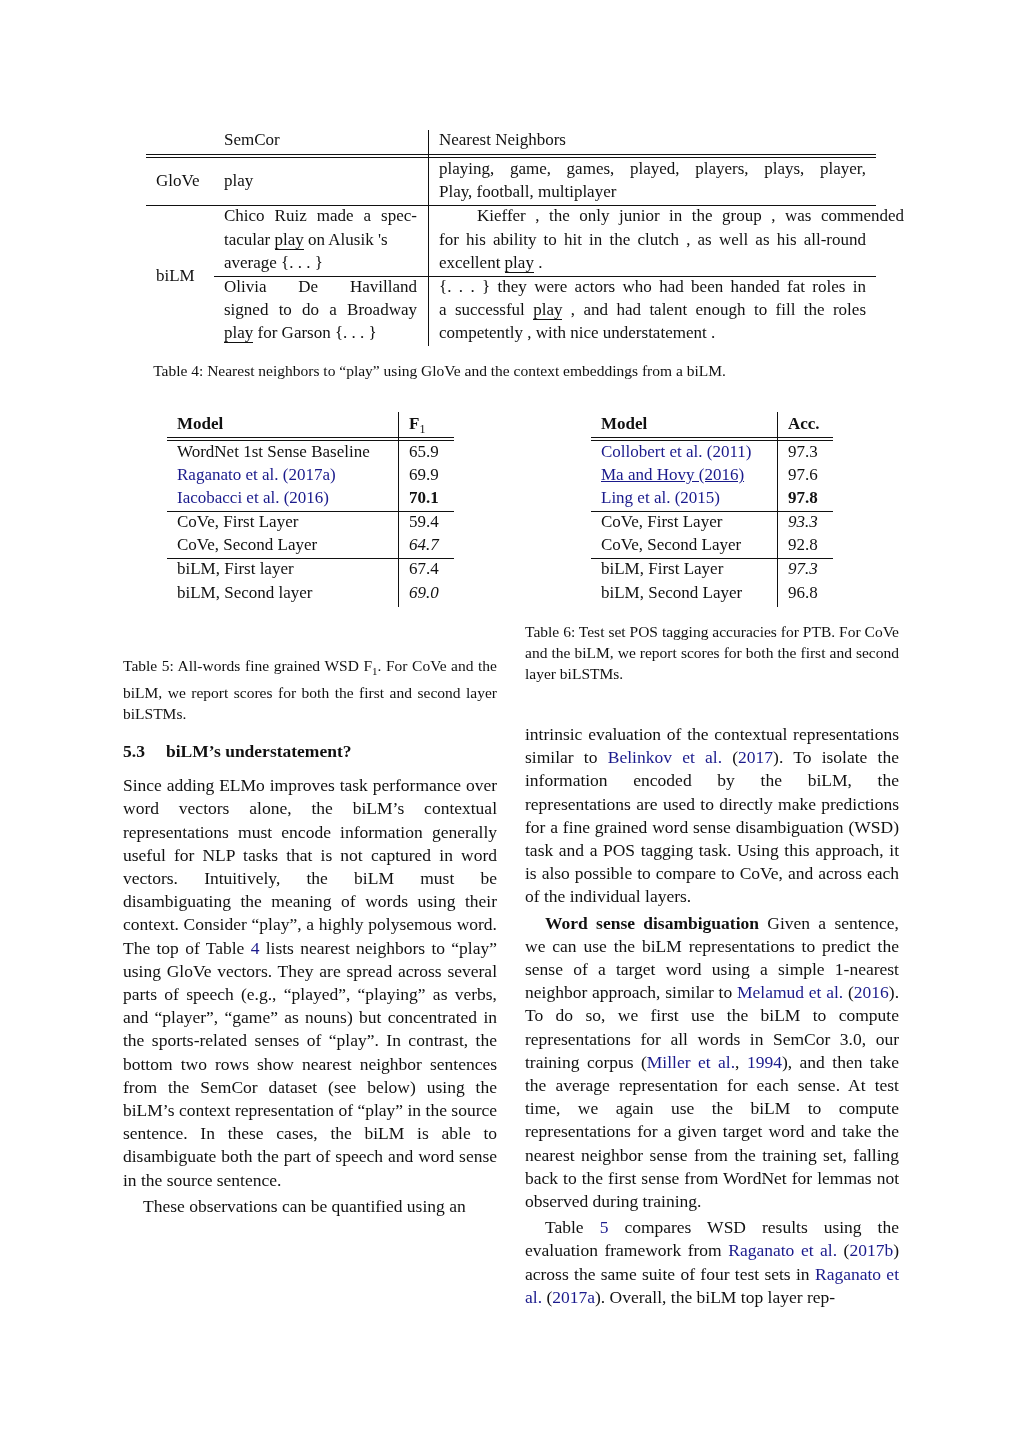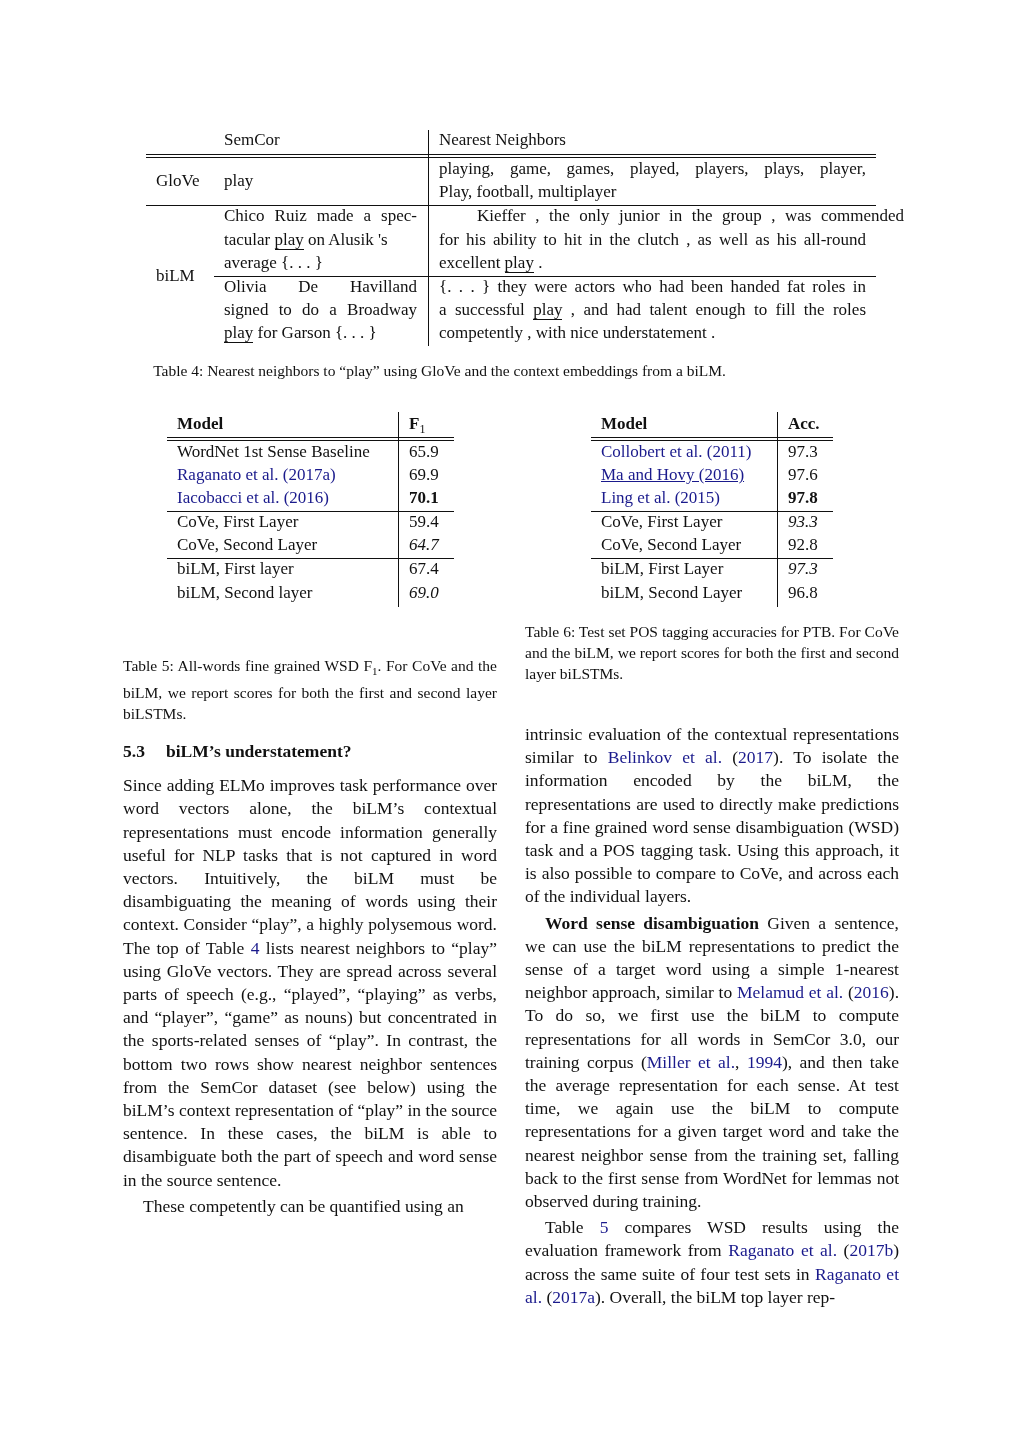--- a/index.html
+++ b/index.html
@@ -121,20 +121,20 @@
 <div class="abs caption" style="left:525px;top:621px;width:374px;">Table 6: Test set POS tagging accuracies for PTB. For CoVe and the biLM, we report scores for both the first and second layer biLSTMs.</div>
 
 <div class="abs body" style="left:123px;top:719px;width:374px;">
   <div style="display:flex;margin-top:21px;">
     <h3 style="width:43px;flex:none;">5.3</h3>
     <div>
       <h3>biLM’s understatement?</h3>
     </div>
   </div>
   <p style="margin-top:11px;hyphens:manual;"><span>Since adding ELMo improves task performance over word vectors alone, the biLM’s contextual representations must encode information generally useful for NLP tasks that is not captured in word vectors.  Intuitively, the biLM must be disambiguating the meaning of words using their context.  Consider “play”, a highly polysemous word.  The top of Table </span><span class="link">4</span><span> lists nearest neighbors to “play” using GloVe vectors. They are spread across several parts of speech (e.g., “played”, “playing” as verbs, and “player”, “game” as nouns) but concentrated in the sports-related senses of “play”.  In contrast, the bottom two rows show nearest neighbor sentences from the SemCor dataset (see below) using the biLM’s context representation of “play” in the source sentence.  In these cases, the biLM is able to disambiguate both the part of speech and word sense in the source sentence.</span></p>
-  <p class="indent" style="margin-top:3px;">These competently can be quantified using an</p>
+  <p class="indent" style="margin-top:3px;">These observations can be quantified using an</p>
 </div>
 
 <div class="abs body" style="left:525px;top:723px;width:374px;">
   <p><span>intrinsic evaluation of the contextual representations similar to </span><span class="link">Belinkov et al.</span> (<span class="link">2017</span><span>).  To isolate the information encoded by the biLM, the representations are used to directly make predictions for a fine grained word sense disambiguation (WSD) task and a POS tagging task. Using this approach, it is also possible to compare to CoVe, and across each of the individual layers.</span></p>
   <p class="indent" style="margin-top:3px;"><b>Word sense disambiguation</b><span> Given a sentence, we can use the biLM representations to predict the sense of a target word using a simple 1-nearest neighbor approach, similar to </span><span class="link">Melamud et al.</span> (<span class="link">2016</span><span>).  To do so, we first use the biLM to compute representations for all words in SemCor 3.0, our training corpus (</span><span class="link">Miller et al.</span>, <span class="link">1994</span><span>), and then take the average representation for each sense. At test time, we again use the biLM to compute representations for a given target word and take the nearest neighbor sense from the training set, falling back to the first sense from WordNet for lemmas not observed during training.</span></p>
   <p class="indent" style="margin-top:3px;"><span>Table </span><span class="link">5</span><span> compares WSD results using the evaluation framework from </span><span class="link">Raganato et al.</span> (<span class="link">2017b</span><span>) across the same suite of four test sets in </span><span class="link">Raganato et al.</span> (<span class="link">2017a</span><span>).  Overall, the biLM top layer rep-</span></p>
 </div>
 
 </body></html>

